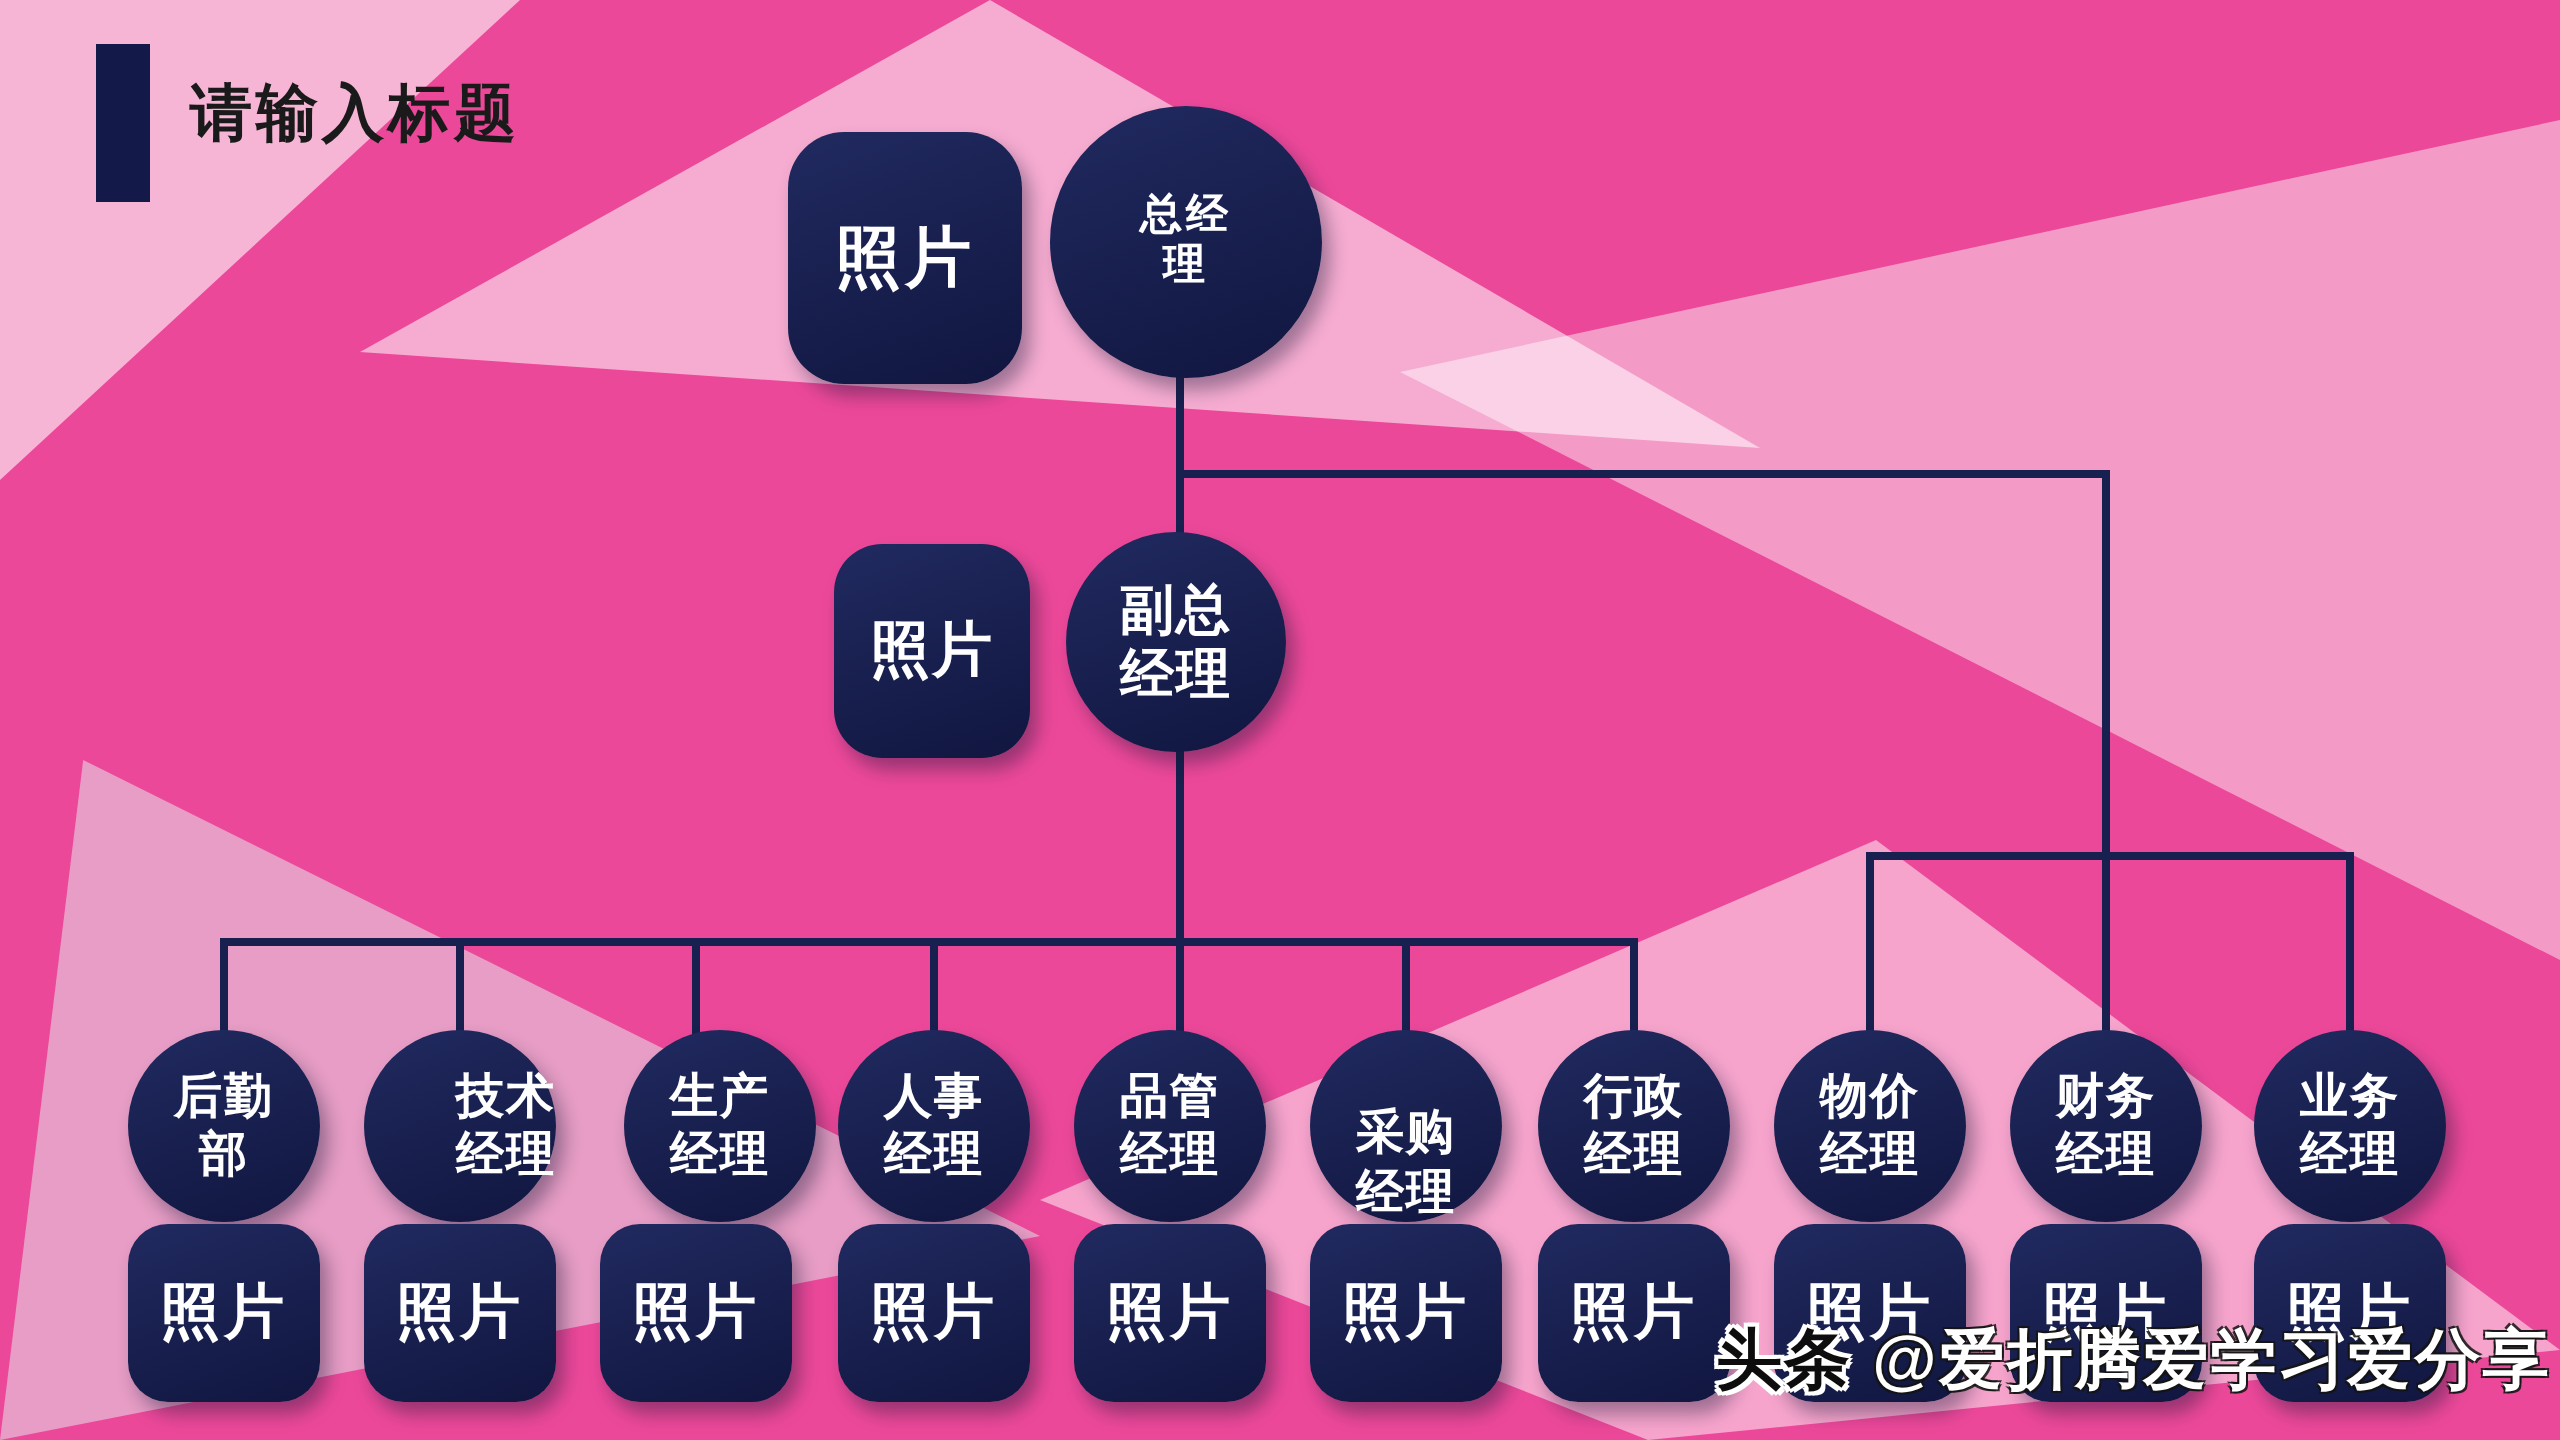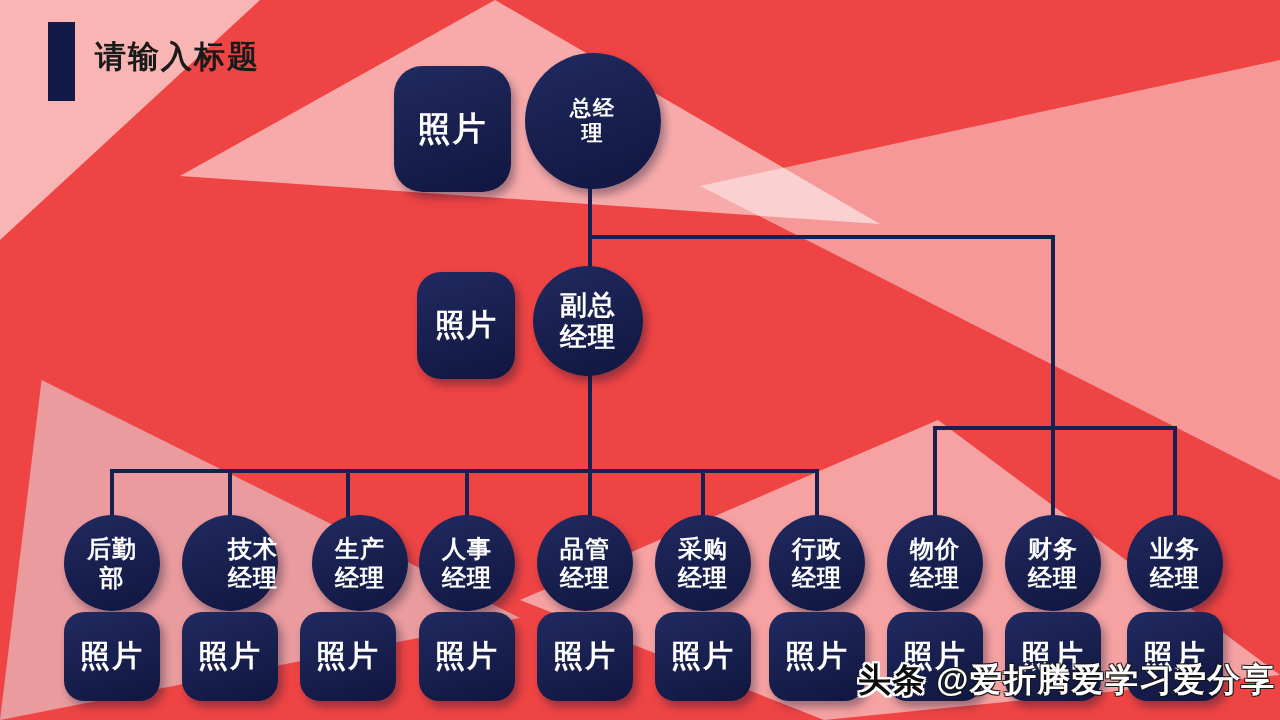--- a/index.html
+++ b/index.html
@@ -1,20 +1,20 @@
 <!DOCTYPE html>
 <html><head>
 <meta charset="utf-8">
 <style>
   * { margin:0; padding:0; box-sizing:border-box; }
   html,body { width:1280px; height:720px; overflow:hidden; }
   body { font-family:"Liberation Sans","DejaVu Sans",sans-serif; }
 
   #slide { position:relative; width:1280px; height:720px;
-           background:#ef4444; overflow:hidden; }
+           background:#ec4899; overflow:hidden; }
 
   
   .poly { position:absolute; pointer-events:none; }
   .poly-1 { left:180px; top:0; width:700px; height:320px;
             background:rgba(255,255,255,.55);
             clip-path:polygon(45% 0,100% 70%,0 55%); }
   .poly-2 { left:700px; top:60px; width:580px; height:420px;
             background:rgba(255,255,255,.45);
             clip-path:polygon(0 30%,100% 0,100% 100%); }
   .poly-3 { left:0; top:380px; width:520px; height:340px;
@@ -135,21 +135,21 @@
       <div class="circle dept" style="left: 419px;">
         <div>人事</div>
         <div>经理</div>
       </div>
       <div class="photo dept-photo" style="left: 419px;">照片</div>
       <div class="circle dept" style="left: 537px;">
         <div>品管</div>
         <div>经理</div>
       </div>
       <div class="photo dept-photo" style="left: 537px;">照片</div>
-      <div class="circle dept" style="left: 655px;">
+      <div class="circle dept" style="left: 655px; justify-content: flex-end;">
         <div>采购</div>
         <div>经理</div>
       </div>
       <div class="photo dept-photo" style="left: 655px;">照片</div>
       <div class="circle dept" style="left: 769px;">
         <div>行政</div>
         <div>经理</div>
       </div>
       <div class="photo dept-photo" style="left: 769px;">照片</div>
       <div class="circle dept" style="left: 887px;">

